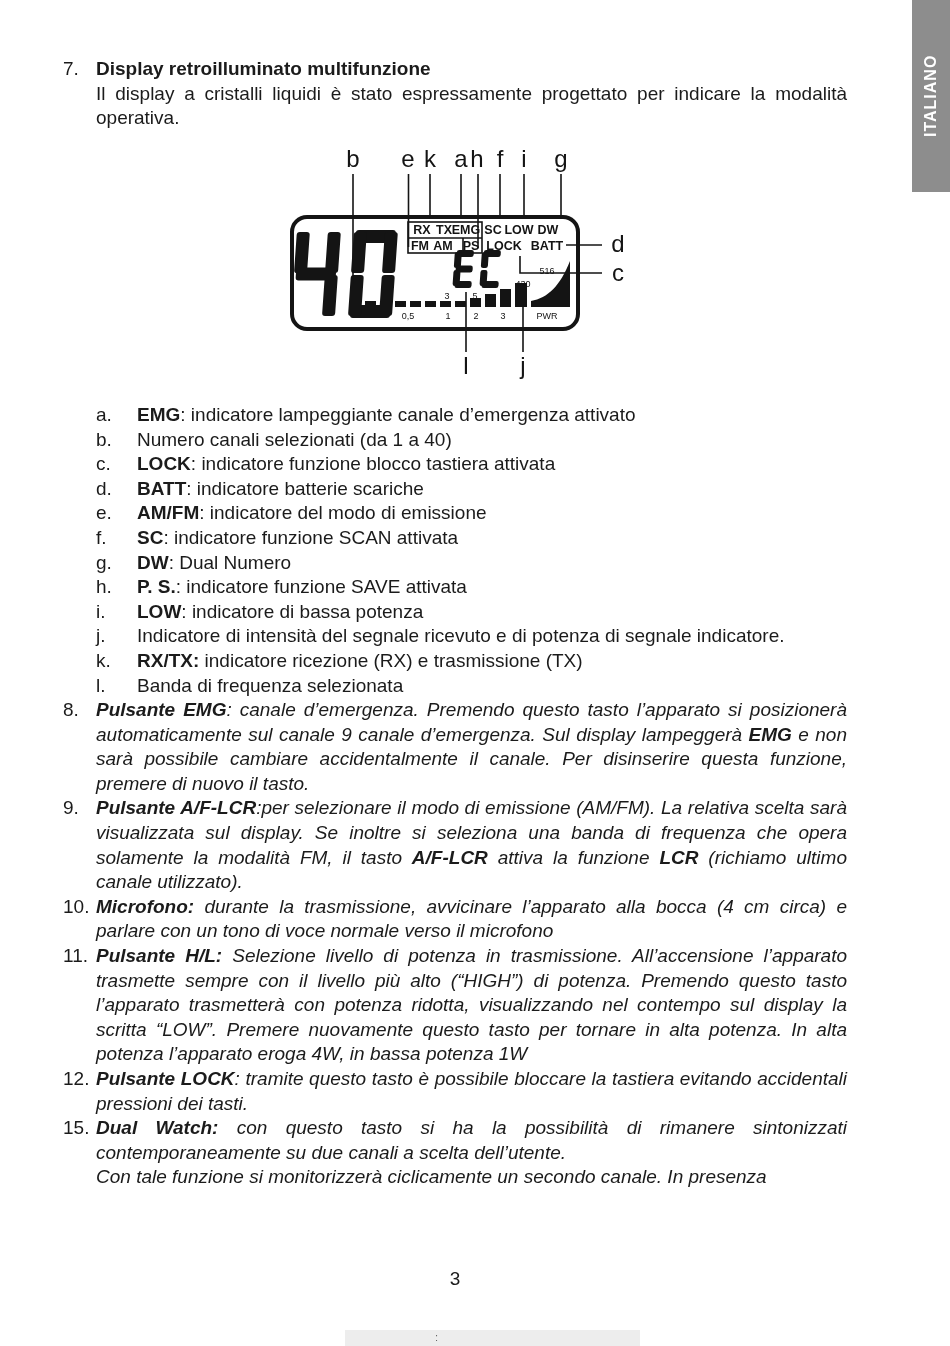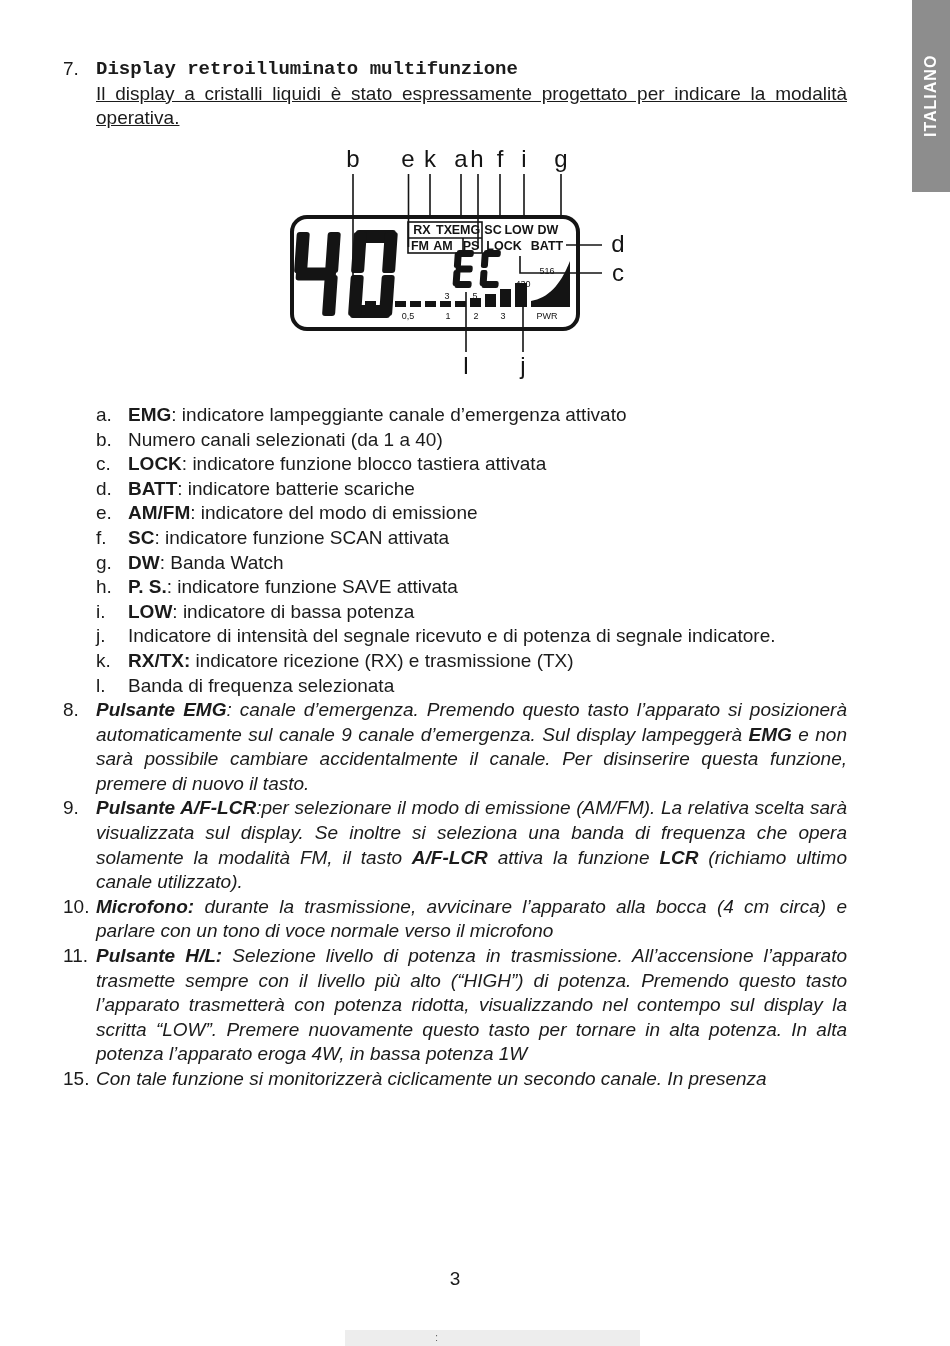--- a/index.html
+++ b/index.html
@@ -13,27 +13,27 @@
   .lang-tab span{
     writing-mode:vertical-rl;transform:rotate(180deg);
     width:100%;height:100%;display:flex;align-items:center;justify-content:center;
     color:#ffffff;font-weight:bold;font-size:16px;letter-spacing:1px;
   }
   
   .sec7{position:absolute;left:63px;top:57px;width:784px;font-size:19px;line-height:24.6px;}
   .row{display:flex;}
   .num{width:33px;flex:none;}
   .body7{flex:1;}
-  .title{font-weight:bold;font-family:Liberation Mono, monospace;}
-  .intro{text-align:justify;text-decoration:underline;}
+  .title{font-weight:bold;}
+  .intro{text-align:justify;}
   
   .legend{position:absolute;left:96px;top:403px;width:751px;font-size:19px;line-height:24.6px;}
   .lrow{display:flex;}
   .llet{width:32px;flex:none;}
-  .ltext{flex:1;}
+  .ltext{flex:1;margin-left:9px;}
   
   .items{position:absolute;left:63px;top:698px;width:784px;font-size:19px;line-height:24.6px;}
   .item{display:flex;}
   .inum{width:33px;flex:none;}
   .ibody{flex:1;text-align:justify;font-style:italic;}
   
   .lcd-svg{position:absolute;left:270px;top:140px;width:370px;height:245px;}
   
   .pagenum{position:absolute;left:63px;top:1268px;width:784px;text-align:center;font-size:19px;}
   .footer-strip{position:absolute;left:345px;top:1330px;width:295px;height:16px;background:#ededed;}
@@ -191,21 +191,21 @@
     <div class="lrow">
         <div class="llet">e.</div>
         <div class="ltext"><span class="b">AM/FM</span><span>: indicatore del modo di emissione</span></div>
       </div>
     <div class="lrow">
         <div class="llet">f.</div>
         <div class="ltext"><span class="b">SC</span><span>: indicatore funzione SCAN attivata</span></div>
       </div>
     <div class="lrow">
         <div class="llet">g.</div>
-        <div class="ltext"><span class="b">DW</span><span>: Banda Watch</span></div>
+        <div class="ltext"><span class="b">DW</span><span>: Dual Numero</span></div>
       </div>
     <div class="lrow">
         <div class="llet">h.</div>
         <div class="ltext"><span class="b">P. S.</span><span>:  indicatore funzione SAVE attivata</span></div>
       </div>
     <div class="lrow">
         <div class="llet">i.</div>
         <div class="ltext"><span class="b">LOW</span><span>: indicatore di bassa potenza</span></div>
       </div>
     <div class="lrow">
@@ -233,22 +233,27 @@
       </div>
     <div class="item">
         <div class="inum">10.</div>
         <div class="ibody"><span class="b">Microfono:</span><span> durante la trasmissione, avvicinare l’apparato alla bocca (4 cm circa) e parlare con un tono di voce normale verso il microfono</span></div>
       </div>
     <div class="item">
         <div class="inum">11.</div>
         <div class="ibody"><span class="b">Pulsante H/L:</span><span> Selezione livello di potenza in trasmissione. All’accensione l’apparato trasmette sempre con il livello più alto (“HIGH”) di potenza. Premendo questo tasto l’apparato trasmetterà con potenza ridotta, visualizzando nel contempo sul display la scritta “LOW”. Premere nuovamente questo tasto per tornare in alta potenza. In alta potenza l’apparato eroga 4W, in bassa potenza 1W</span></div>
       </div>
     <div class="item">
+        <div class="inum">12.</div>
+        <div class="ibody"><span class="b">Pulsante LOCK</span><span>: tramite questo tasto è possibile bloccare la tastiera evitando accidentali pressioni dei tasti.</span></div>
+      </div>
+    <div class="item">
       <div class="inum">15.</div>
       <div class="ibody">
+        <div><span class="b">Dual Watch:</span><span> con questo tasto si ha la possibilità di rimanere sintonizzati contemporaneamente su due canali a scelta dell’utente.</span></div>
         <div>Con tale funzione si monitorizzerà ciclicamente un secondo canale. In presenza</div>
       </div>
     </div>
   </div>
 
   <div class="pagenum">3</div>
   <div class="footer-strip">
     <span>:</span>
   </div>
 

